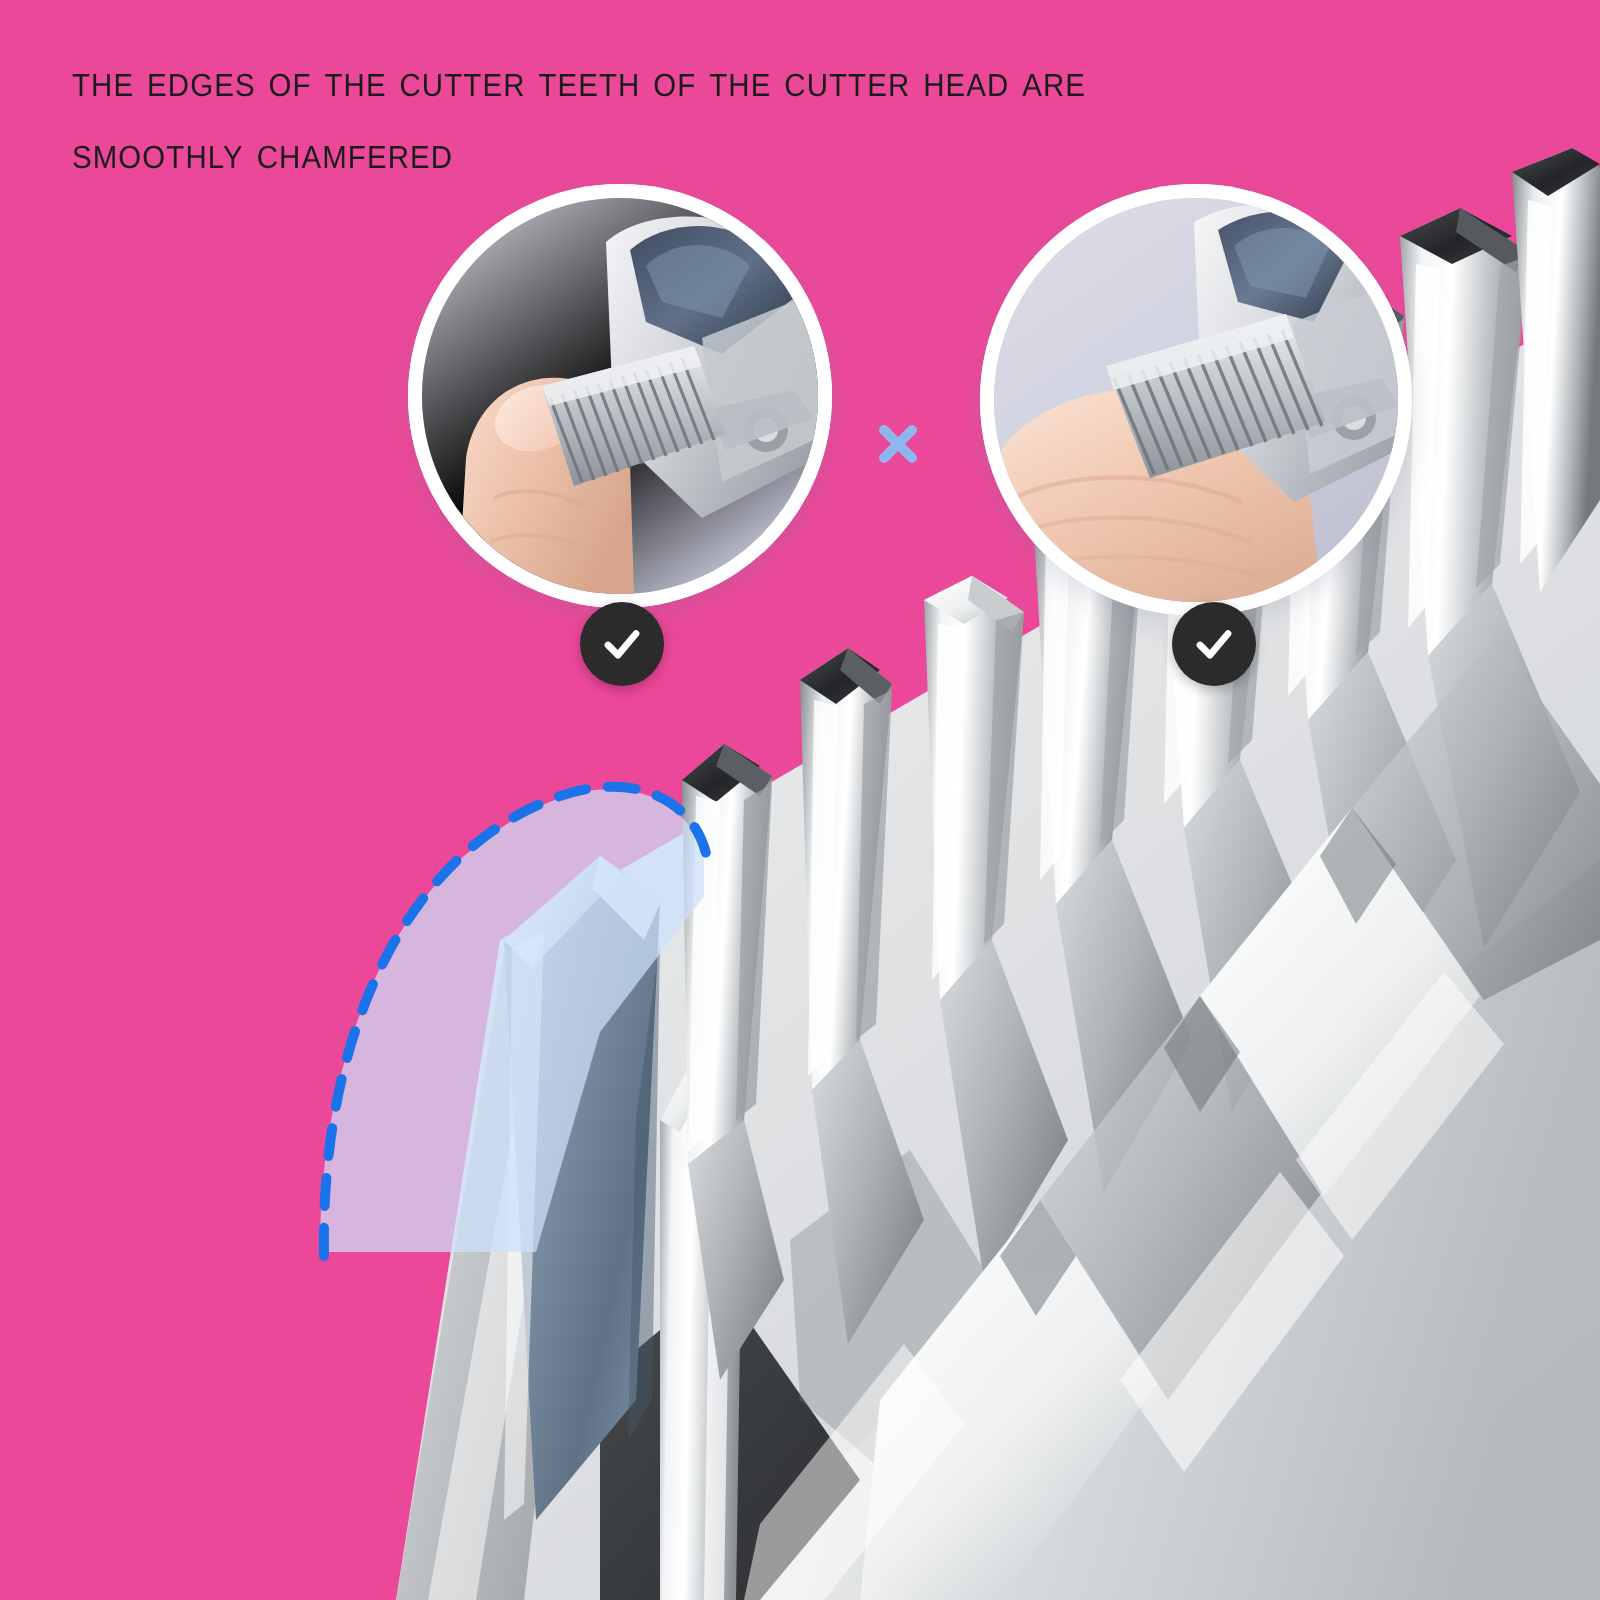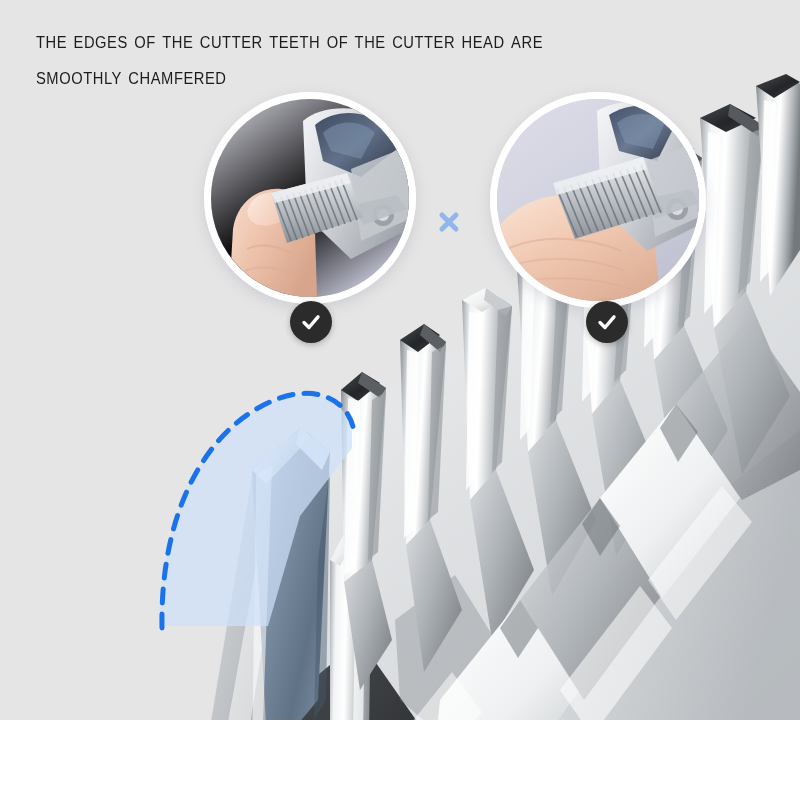--- a/index.html
+++ b/index.html
@@ -3,21 +3,21 @@
 <meta charset="utf-8">
 <title>Cutter Head Chamfer Feature</title>
 <style>
   html,body{margin:0;padding:0;}
   body{
     width:800px;height:800px;overflow:hidden;position:relative;
     background:#ffffff;
     font-family:"Liberation Sans","DejaVu Sans",sans-serif;
   }
 
-  .stage{position:absolute;inset:0;width:800px;height:720px;overflow:hidden;background:#e5e5e5;}
+  .stage{position:absolute;inset:0;width:800px;height:800px;overflow:hidden;background:#ec4899;}
 
   
   .headline{
     position:absolute;left:36px;top:22px;width:660px;
     color:#1b1b1b;
     font-family:"Liberation Sans","DejaVu Sans",sans-serif;
     font-size:23px;
     line-height:36px;
     letter-spacing:0.6px;
     font-variant:small-caps;

